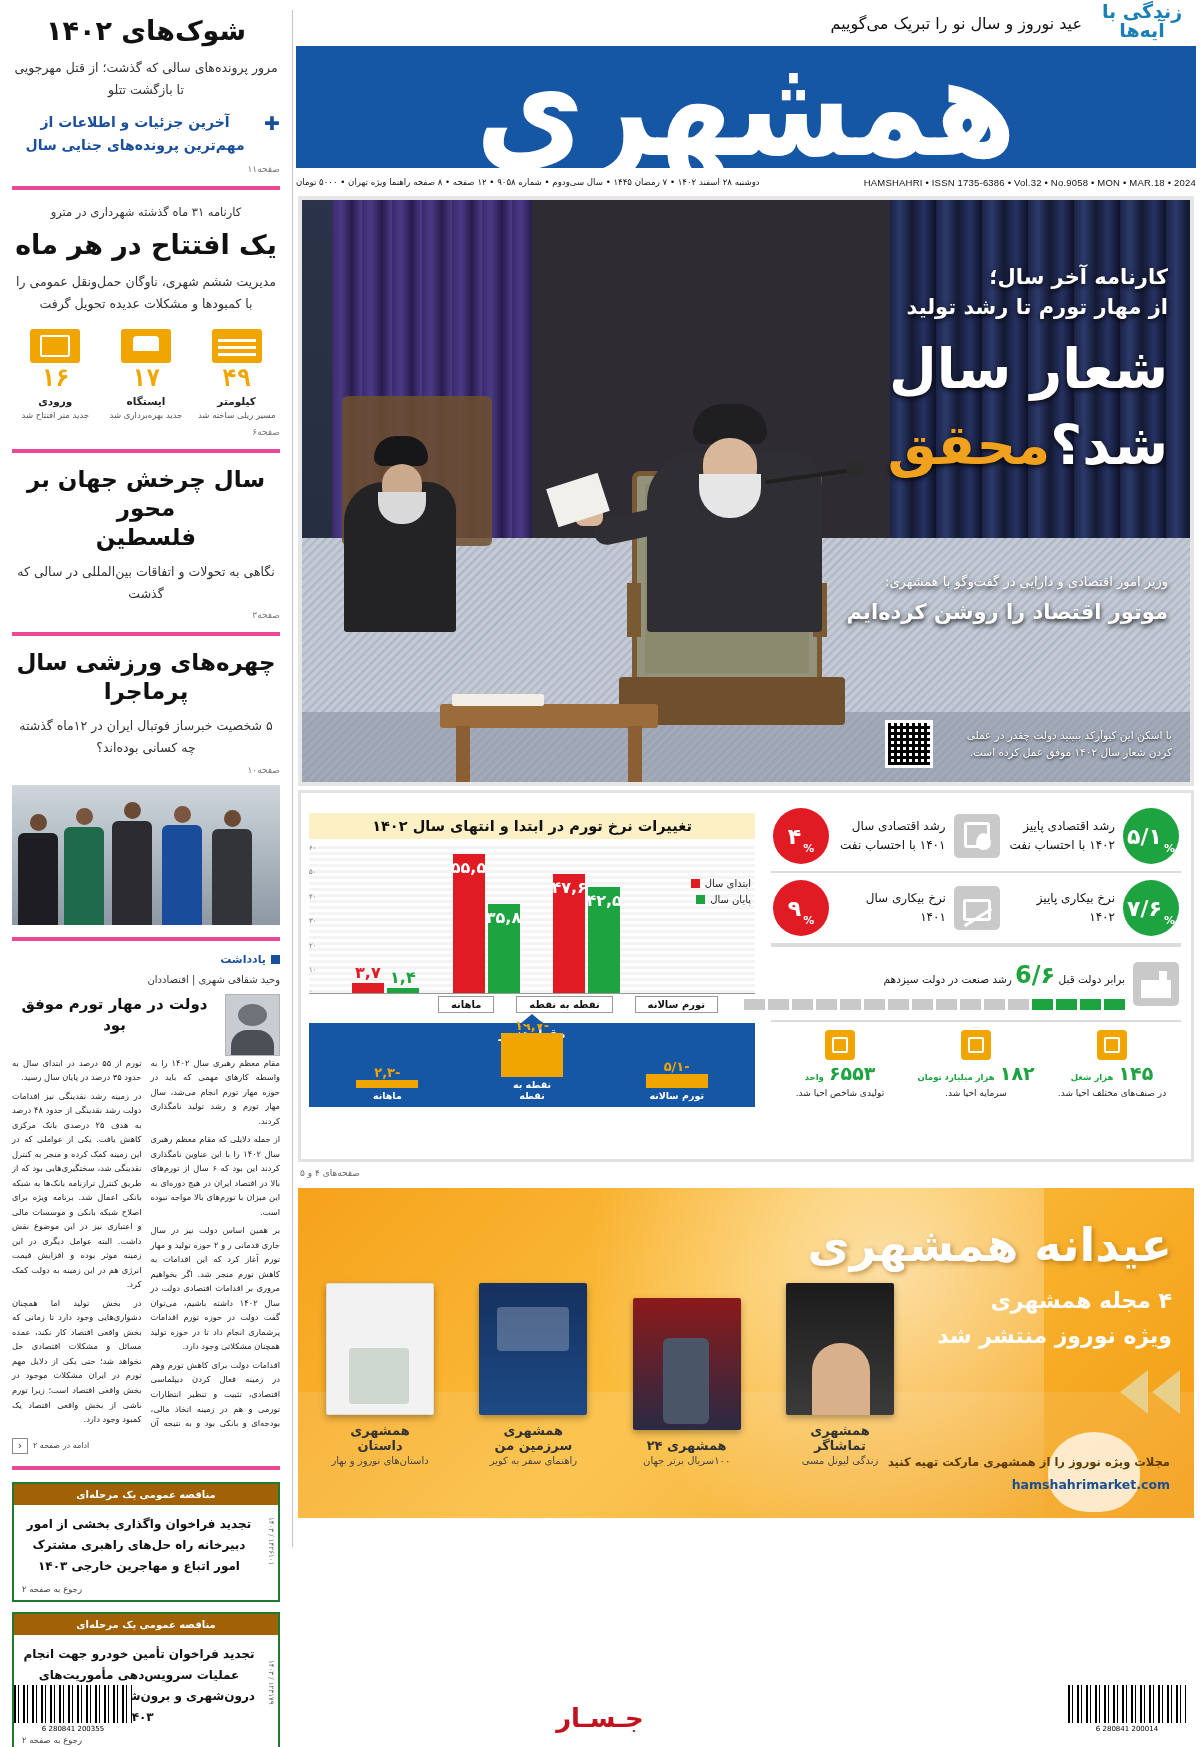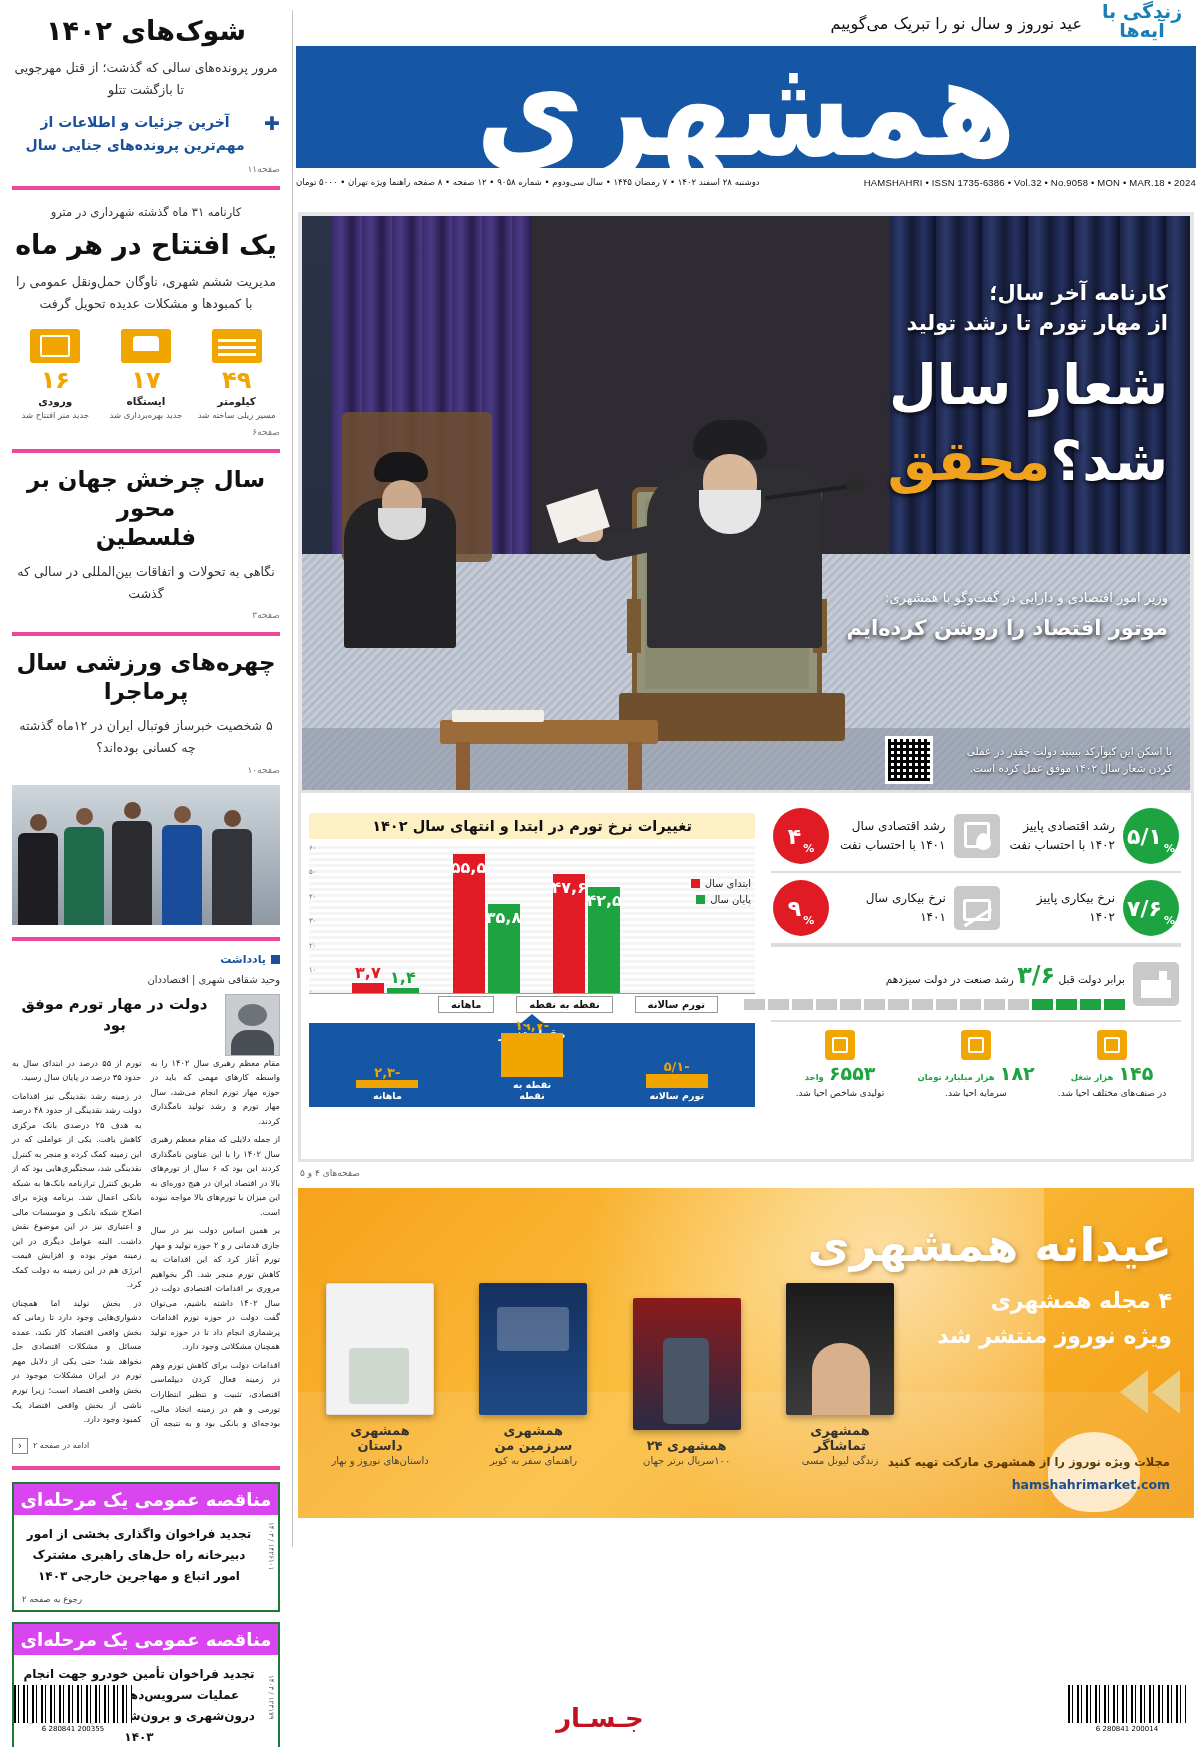--- a/index.html
+++ b/index.html
@@ -22,21 +22,21 @@
   
   .metro-stats{display:flex;justify-content:space-between;margin-top:14px;gap:4px;}
   .ms-item{flex:1;text-align:center;}
   .ms-ico{width:50px;height:34px;margin:0 auto 5px;background:#f0a500;border-radius:3px;position:relative;overflow:hidden;}
   .ms-ico.door{background:#f0a500;}
   .ms-ico.door:after{content:"";position:absolute;inset:6px 10px;border:2px solid #fff;border-radius:2px;}
   .ms-ico.train{background:#f0a500;}
   .ms-ico.train:after{content:"";position:absolute;left:12px;right:12px;top:7px;bottom:12px;background:#fff;border-radius:4px 4px 1px 1px;}
   .ms-ico.rail{background:#f0a500;}
   .ms-ico.rail:before{content:"";position:absolute;left:6px;right:6px;top:10px;height:3px;background:#fff;box-shadow:0 7px 0 #fff,0 14px 0 #fff;}
-  .ms-num{font-size:24px;font-weight:bold;color:#f0a500;line-height:1;}
+  .ms-num{font-size:24px;font-weight:bold;color:#f0a500;line-height:1;font-family:Liberation Mono, monospace;}
   .ms-lbl{font-size:10.5px;color:#222;font-weight:bold;margin-top:3px;line-height:1.3;}
   .ms-lbl2{font-size:8.5px;color:#555;margin-top:2px;line-height:1.3;}
 
   
   .sports-photo{width:100%;height:140px;margin-top:10px;background:linear-gradient(180deg,#cfd6dc 0%,#aab4bd 55%,#8d98a3 100%);position:relative;overflow:hidden;}
   .fig{position:absolute;bottom:0;}
   .fig .head{width:17px;height:17px;border-radius:50%;background:#6b4a35;margin:0 auto;}
   .fig .body{width:40px;border-radius:6px 6px 0 0;margin-top:2px;}
 
   
@@ -47,40 +47,40 @@
   .byline-photo:after{content:"";position:absolute;left:12px;right:12px;top:9px;height:22px;border-radius:50%;background:#6e737a;}
   .byline-photo:before{content:"";position:absolute;left:5px;right:5px;bottom:0;height:25px;border-radius:16px 16px 0 0;background:#4a4f56;}
   .ed-title{font-size:15px;font-weight:bold;color:#111;text-align:center;line-height:1.45;margin:8px 0 8px;}
   .ed-body{font-size:8.3px;color:#222;text-align:justify;line-height:1.75;column-count:2;column-gap:9px;}
   .ed-body p{margin-bottom:4px;}
   .ed-cont{display:flex;align-items:center;gap:5px;justify-content:flex-end;margin-top:7px;font-size:8px;color:#444;}
   .ed-arrow{width:16px;height:16px;border:1px solid #888;display:flex;align-items:center;justify-content:center;font-size:11px;color:#333;}
 
   
   .tender{border:2px solid #1e7a33;margin-top:10px;position:relative;background:#fff;}
-  .tender-hd{background:#d946ef;color:#fff;font-size:18px;font-weight:bold;text-align:center;padding:5px 4px;}
+  .tender-hd{background:#a16207;color:#fff;font-size:10px;font-weight:bold;text-align:center;padding:5px 4px;}
   .tender-bd{font-size:12px;color:#111;text-align:center;line-height:1.75;padding:9px 22px 7px 8px;font-weight:600;}
   .tender-ref{font-size:8.5px;color:#444;text-align:left;padding:0 8px 6px;direction:rtl;}
   .tender-code{position:absolute;right:3px;top:8px;bottom:8px;width:13px;font-size:7px;color:#555;writing-mode:vertical-rl;text-align:center;letter-spacing:.5px;}
 
   
   .masthead{position:absolute;left:292px;top:0;width:908px;height:196px;}
   .greet{position:absolute;right:118px;top:14px;font-size:16px;color:#111;font-weight:500;}
   .ramadan{position:absolute;right:4px;top:2px;width:108px;height:54px;text-align:center;}
   .ram-script{font-size:19px;color:#1a7fb5;font-weight:bold;line-height:1;letter-spacing:-1px;}
   .ram-num{font-size:20px;font-weight:bold;color:#111;line-height:1;margin-top:2px;}
   .ram-lbl{font-size:8.5px;color:#111;}
   .logo-wrap{position:absolute;left:4px;right:4px;top:46px;height:122px;background:#1557a5;overflow:hidden;display:flex;align-items:center;justify-content:center;}
   .logo-text{font-size:118px;color:#fff;font-weight:bold;line-height:1;letter-spacing:-6px;transform:scaleY(1.18);white-space:nowrap;font-family:"DejaVu Sans","Liberation Sans",sans-serif;}
   .pubinfo{position:absolute;left:4px;right:4px;top:174px;height:16px;display:flex;justify-content:space-between;align-items:center;}
   .pub-en{font-size:9.5px;color:#111;direction:ltr;letter-spacing:.2px;font-family:"Liberation Sans",sans-serif;}
   .pub-fa{font-size:8.6px;color:#111;}
 
   
-  .hero{position:absolute;left:298px;top:212px;width:896px;height:590px;border:4px solid #e6e6e6;background:#1b1b28;overflow:hidden;}
+  .hero{position:absolute;left:298px;top:196px;width:896px;height:590px;border:4px solid #e6e6e6;background:#1b1b28;overflow:hidden;}
   .hero-room{position:absolute;inset:0;background:
      linear-gradient(180deg,#2b3348 0%,#222a3d 100%);}
   .curtain{position:absolute;right:0;top:0;width:300px;height:100%;
      background:repeating-linear-gradient(90deg,#1c2346 0px,#2c3a6b 10px,#141a33 22px,#263263 34px,#0e1228 46px);}
   .curtain2{position:absolute;left:30px;top:0;width:200px;height:72%;
      background:repeating-linear-gradient(90deg,#3a2a6b 0px,#4a3a85 9px,#281c4c 20px,#4c3c88 30px);}
   .wallpanel{position:absolute;left:215px;top:0;width:420px;height:60%;background:#2e2b33;}
   .floor{position:absolute;left:0;right:0;bottom:0;height:42%;
      background:repeating-linear-gradient(135deg,#b9bfcb 0px,#c8cfd9 3px,#a9b1bf 6px);}
   .floor2{position:absolute;left:0;right:0;bottom:0;height:12%;background:#8c95a5;opacity:.6;}
@@ -446,21 +446,21 @@
           <span class="pct">%</span>
           <span>۹</span>
         </div>
       </div>
 
       <div class="prog-row" style="border-top:2px solid #dcdcdc">
         <div class="sicon fact"></div>
         <div style="flex:1">
           <div class="prog-txt">
             <span>برابر دولت قبل</span>
-            <span class="prog-num">۳/۶</span>
+            <span class="prog-num">6/۶</span>
             <span>رشد صنعت در دولت سیزدهم</span>
           </div>
           <div class="prog-bar">
             <i class="seg on"></i>
               <i class="seg on"></i>
               <i class="seg on"></i>
               <i class="seg on"></i>
             <i class="seg"></i>
               <i class="seg"></i>
               <i class="seg"></i>

